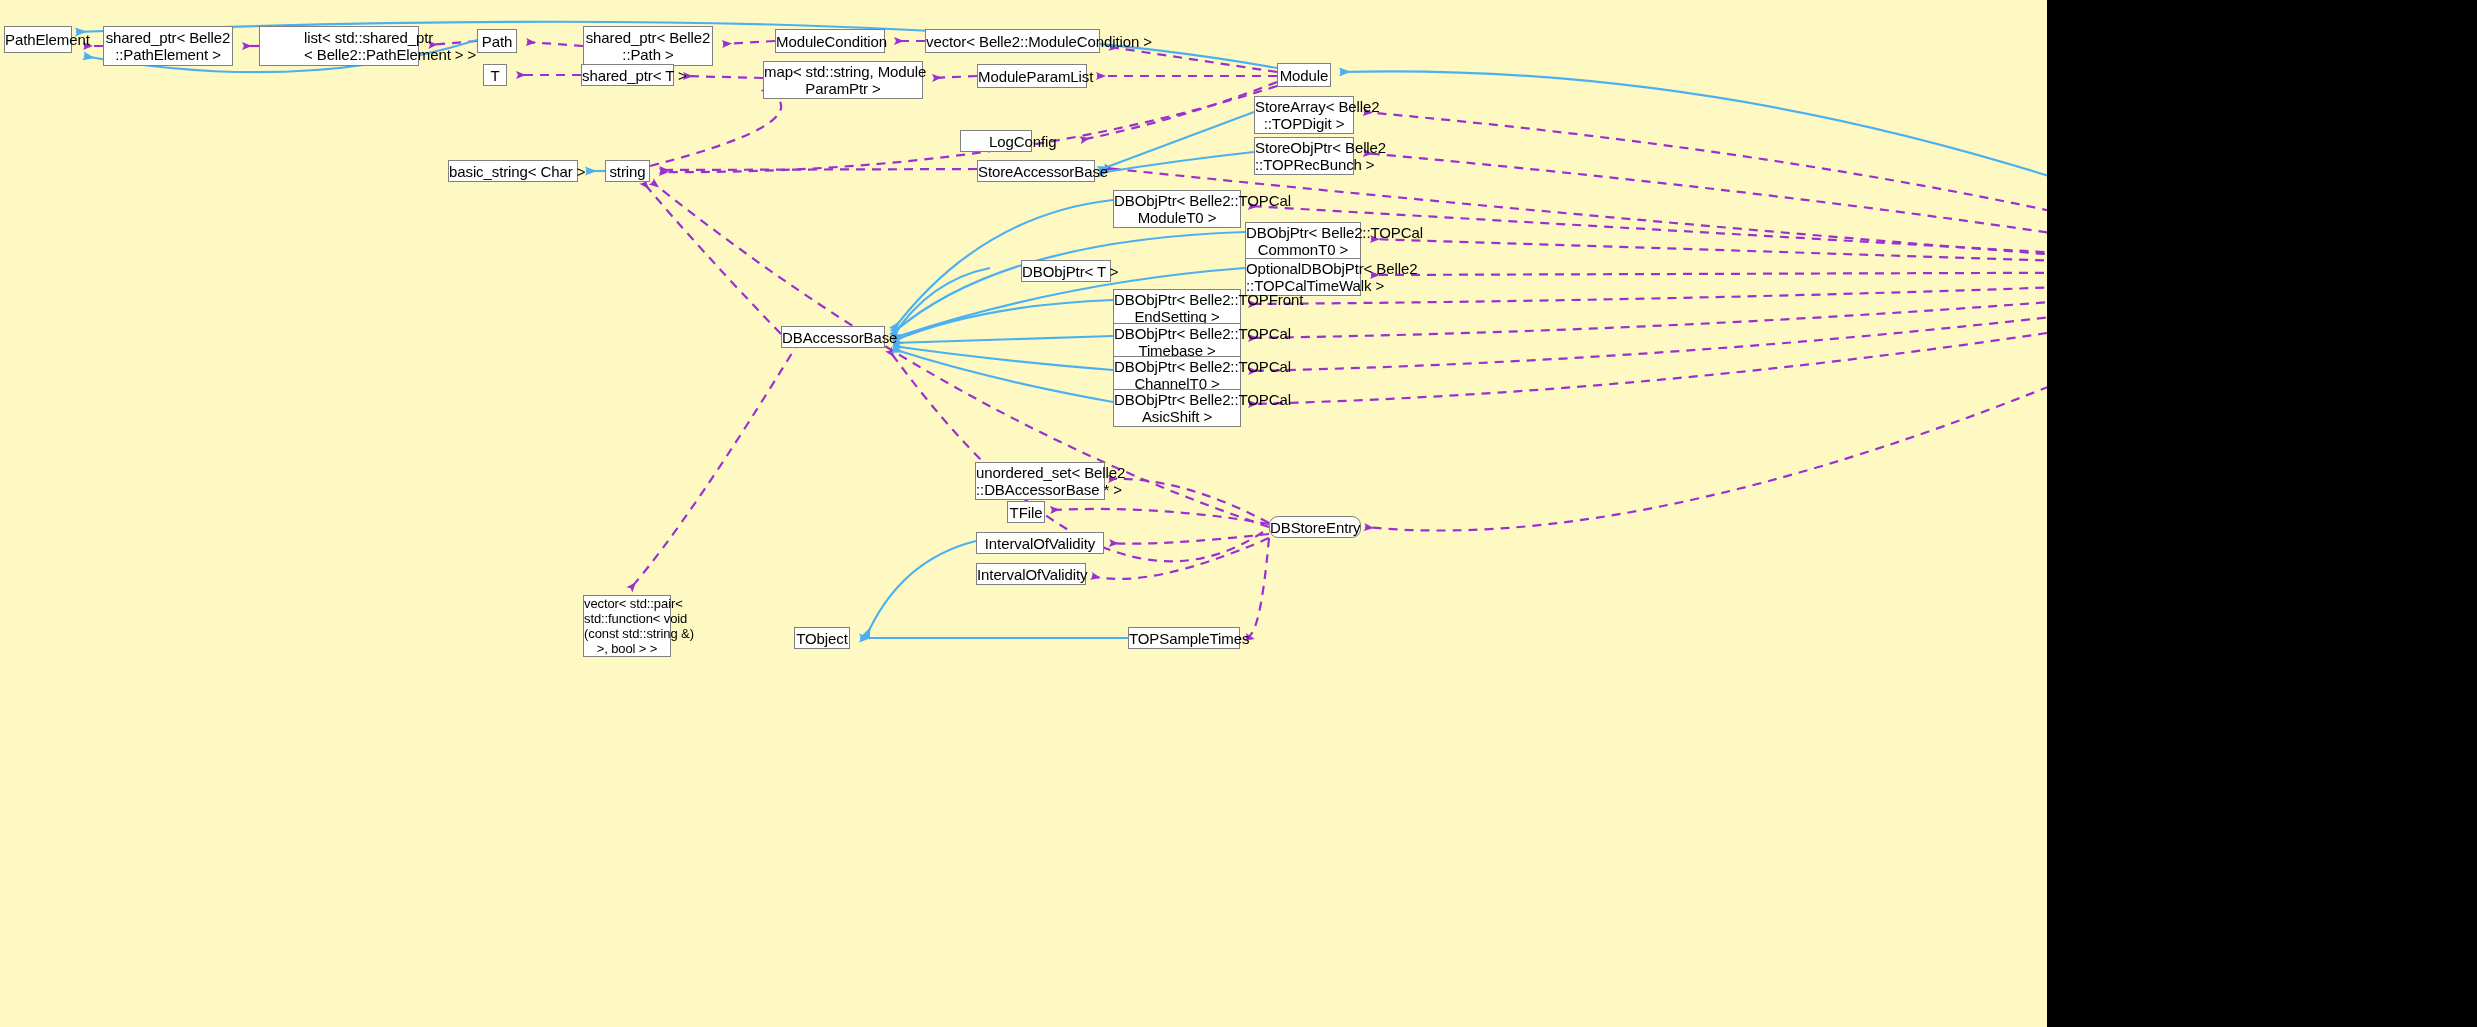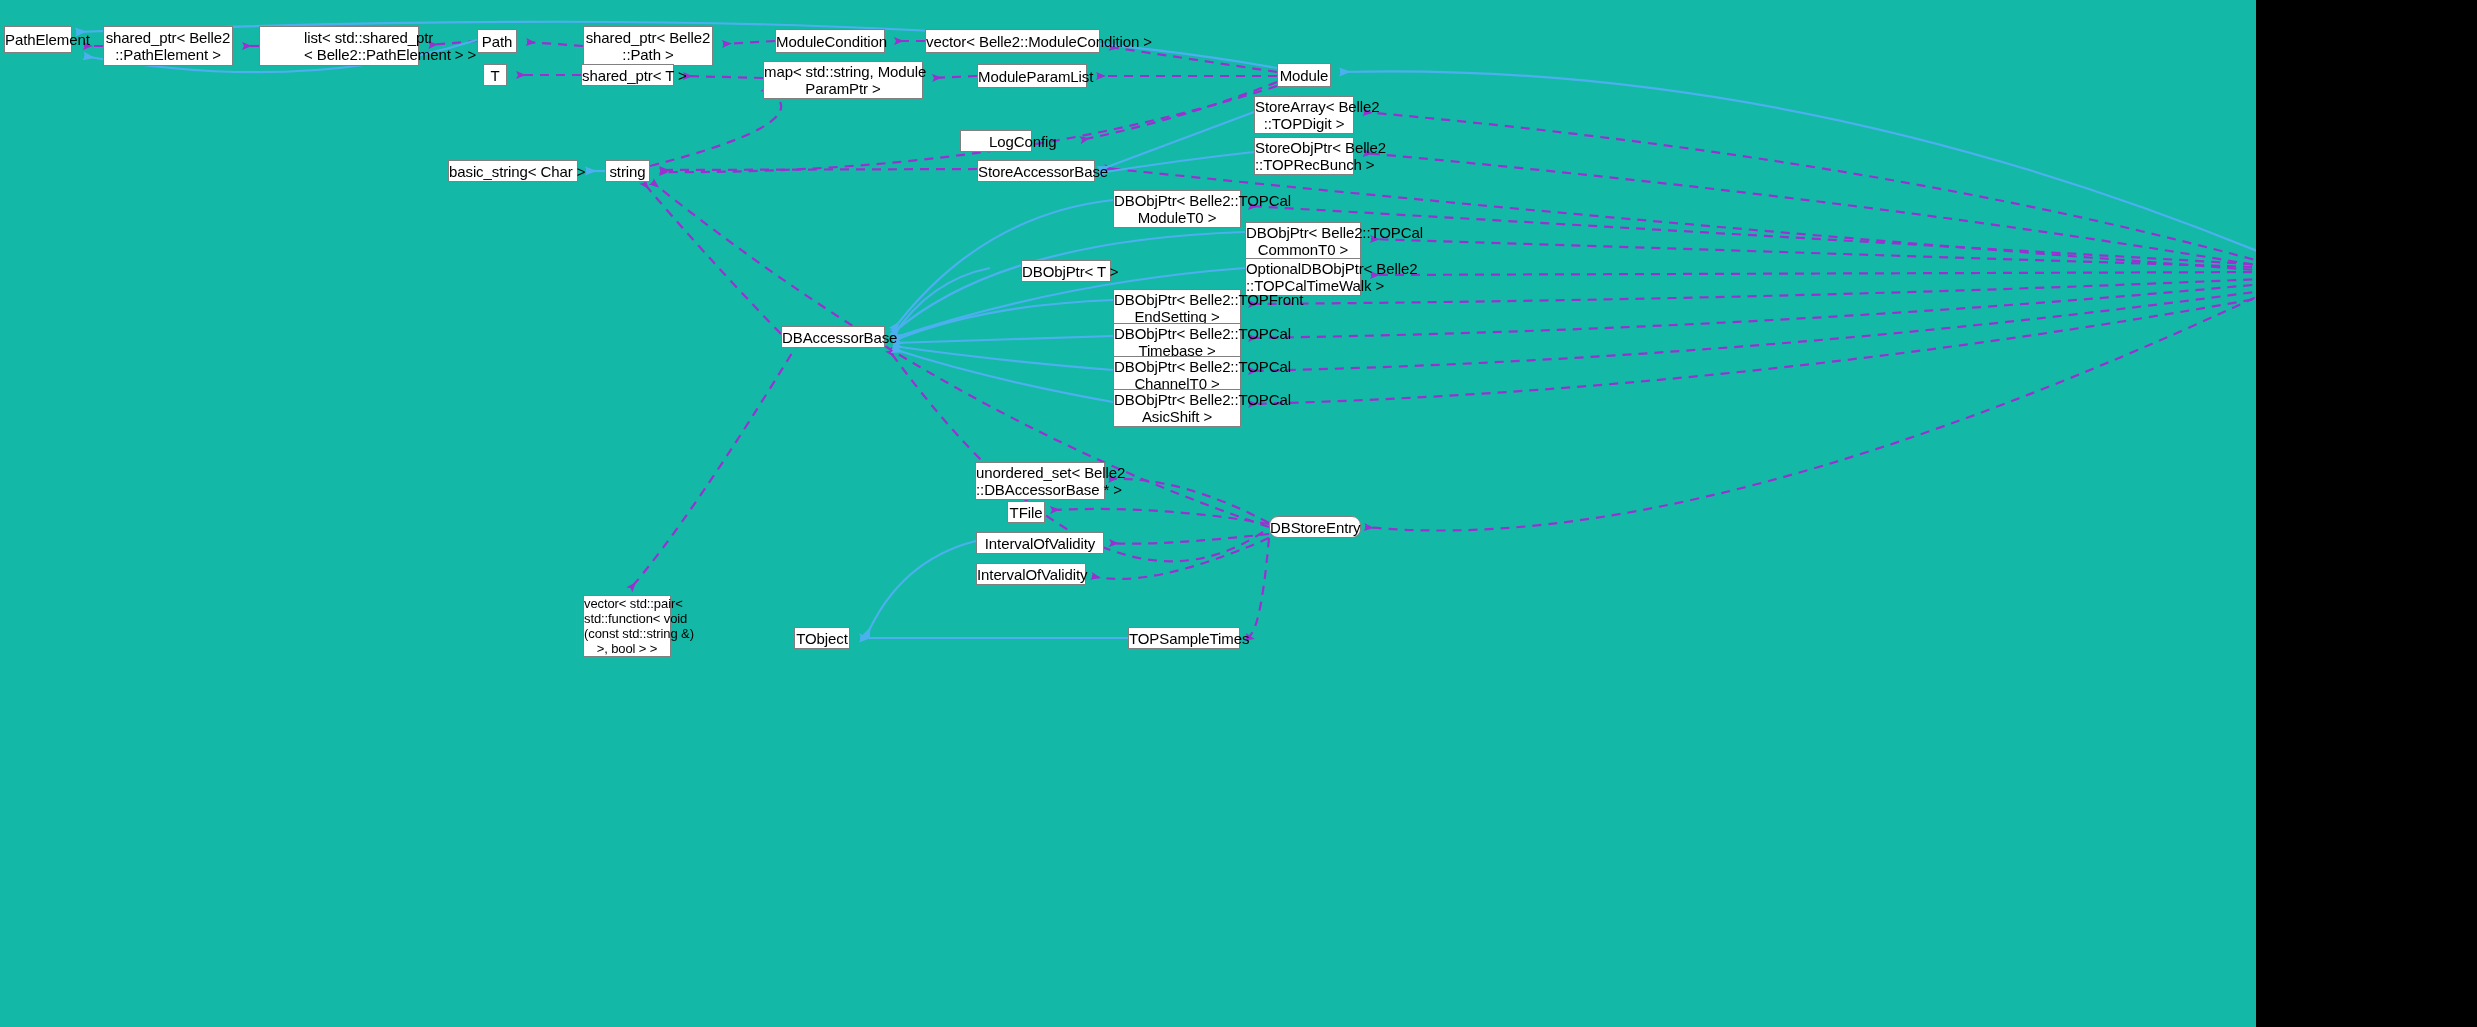--- a/index.html
+++ b/index.html
@@ -2,23 +2,23 @@
 <html><head>
 <meta charset="utf-8">
 <style>
   html, body {
     margin: 0;
     padding: 0;
     background: #000000;
   }
   #canvas {
     position: relative;
-    width: 2256px;
+    width: 2047px;
     height: 1027px;
-    background: #14b8a6;
+    background: #fef9c3;
     overflow: hidden;
     font-family: "Liberation Sans", sans-serif;
   }
   #edges {
     position: absolute;
     left: 0;
     top: 0;
     width: 2477px;
     height: 1027px;
     pointer-events: none;

